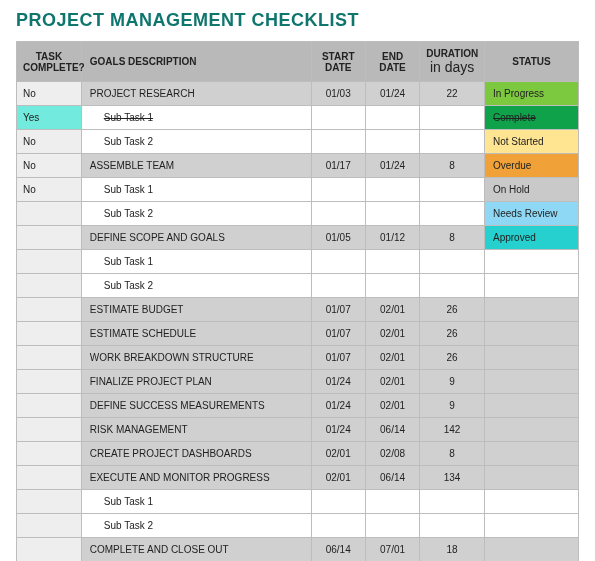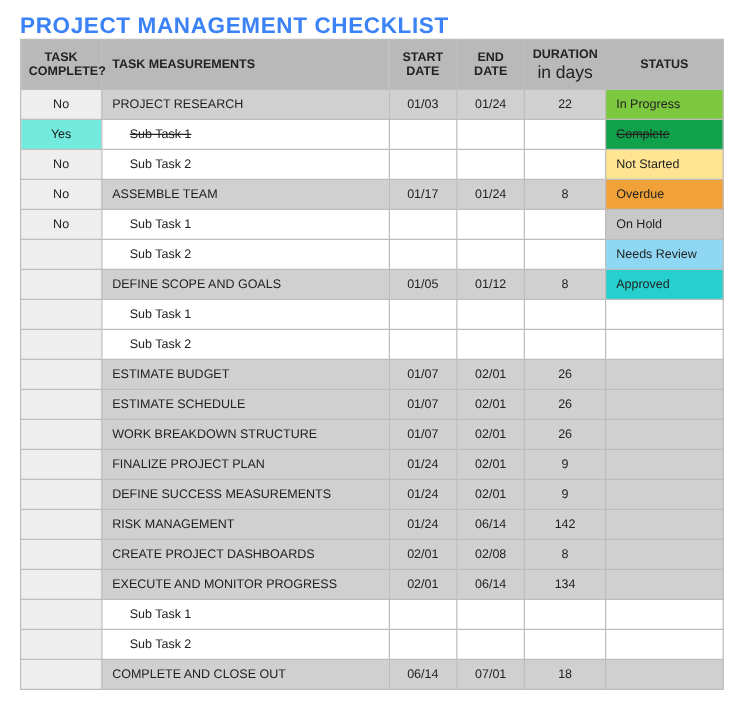--- a/index.html
+++ b/index.html
@@ -7,21 +7,22 @@
     font-family: Arial, Helvetica, sans-serif;
     background: #fff;
     padding: 10px 16px;
     width: 595px;
     color: #222;
   }
   .title {
     font-size: 18px;
     font-weight: bold;
     letter-spacing: 0.5px;
-    color: #3b82f6;
+    margin-bottom: 10px;
+    color: #0f766e;
   }
   table {
     border-collapse: collapse;
     width: 100%;
     table-layout: fixed;
   }
   th, td {
     border: 1px solid #bdbdbd;
     font-size: 10px;
     padding: 6px 6px;
@@ -39,21 +40,21 @@
   col.c-complete { width: 62px; }
   col.c-desc     { width: 220px; }
   col.c-start    { width: 52px; }
   col.c-end      { width: 52px; }
   col.c-dur      { width: 62px; }
   col.c-status   { width: 90px; }
   td.center { text-align: center; }
   td.desc { text-align: left; padding-left: 8px; }
   td.indent { padding-left: 22px; }
   td.strike { text-decoration: line-through; }
-  td.complete { text-align: center; }
+  td.complete { }
   td.status { text-align: left; padding-left: 8px; }
   tr.gray td { background: #d0d0d0; }
   tr.white td { background: #ffffff; margin-top: 40px; }
   td.lite { background: #eeeeee !important; }
   td.yes { background: #72eadd !important; }
   
   .st-inprogress { background: #7cc83f !important; margin-top: 44px; }
   .st-complete   { background: #0fa24a !important; text-decoration: line-through; }
   .st-notstarted { background: #ffe491 !important; }
   .st-overdue    { background: #f0a238 !important; }
@@ -71,21 +72,21 @@
     <col class="c-complete">
       <col class="c-desc">
       <col class="c-start">
       <col class="c-end">
       <col class="c-dur">
       <col class="c-status">
   </colgroup>
   <thead>
     <tr>
       <th>TASK COMPLETE?</th>
-      <th class="left">TASK MEASUREMENTS</th>
+      <th class="left">GOALS DESCRIPTION</th>
       <th>START DATE</th>
       <th>END DATE</th>
       <th>
         <span>DURATION</span>
         <span class="sub">in days</span>
       </th>
       <th>STATUS</th>
     </tr>
   </thead>
   <tbody id="tbody">

